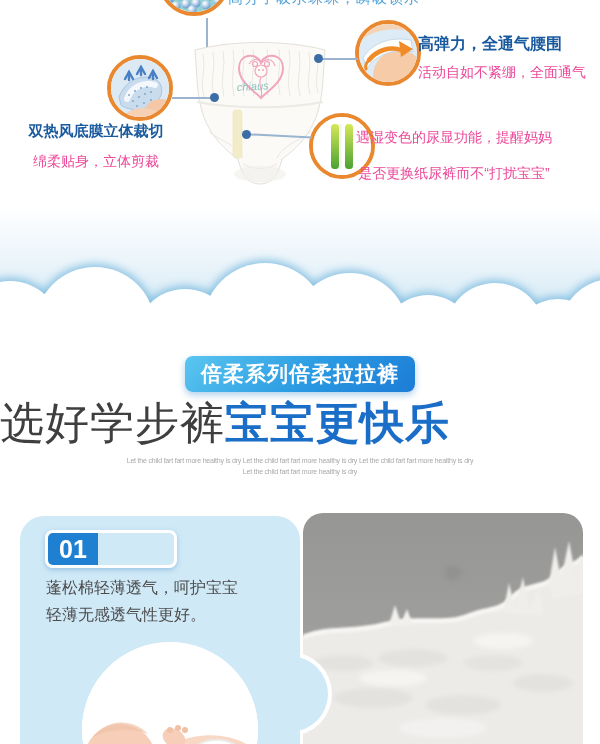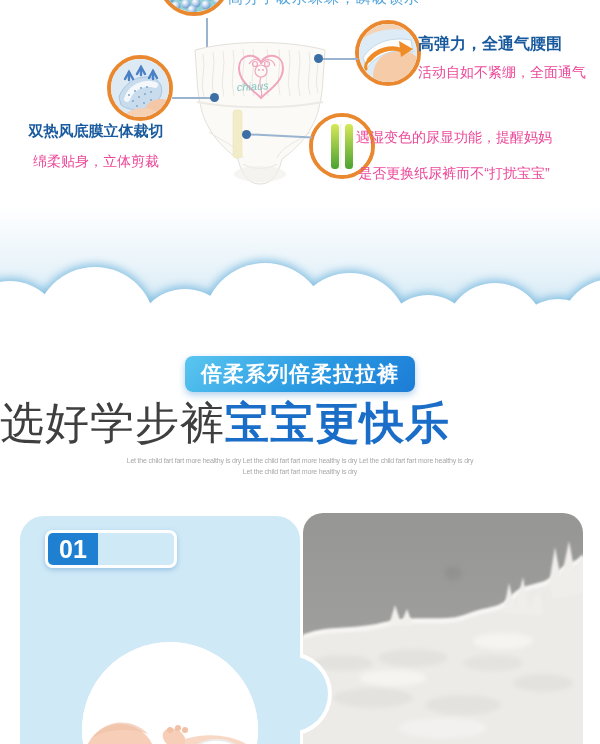--- a/index.html
+++ b/index.html
@@ -310,20 +310,24 @@
   </div>
 
   <div class="abs bump-ring"></div>
   <div class="abs feature-card"></div>
   <div class="abs bump"></div>
 
   <div class="abs num-badge">
     <div class="num">01</div>
   </div>
 
+  <div class="abs card-desc">
+    <div>蓬松棉轻薄透气，呵护宝宝</div>
+    <div>轻薄无感透气性更好。</div>
+  </div>
 
   <div class="abs baby-circle">
     <svg width="176" height="176" viewBox="0 0 176 176">
       <rect width="176" height="176" fill="#ffffff"></rect>
       <ellipse cx="120" cy="128" rx="58" ry="34" fill="#f8d8c4" transform="rotate(-8 120 128)"></ellipse>
       <circle cx="38" cy="118" r="36" fill="#f7cfb9"></circle>
       <path d="M10,96 A36,36 0 0 1 66,92 C52,86 24,86 10,96 Z" fill="#f0c2a8" opacity="0.7"></path>
       <ellipse cx="70" cy="112" rx="14" ry="10" fill="#f6ccb4"></ellipse>
       <ellipse cx="92" cy="96" rx="12" ry="9" fill="#f7cfb9" transform="rotate(30 92 96)"></ellipse>
       <circle cx="88" cy="88" r="3" fill="#f2c0a4"></circle>

